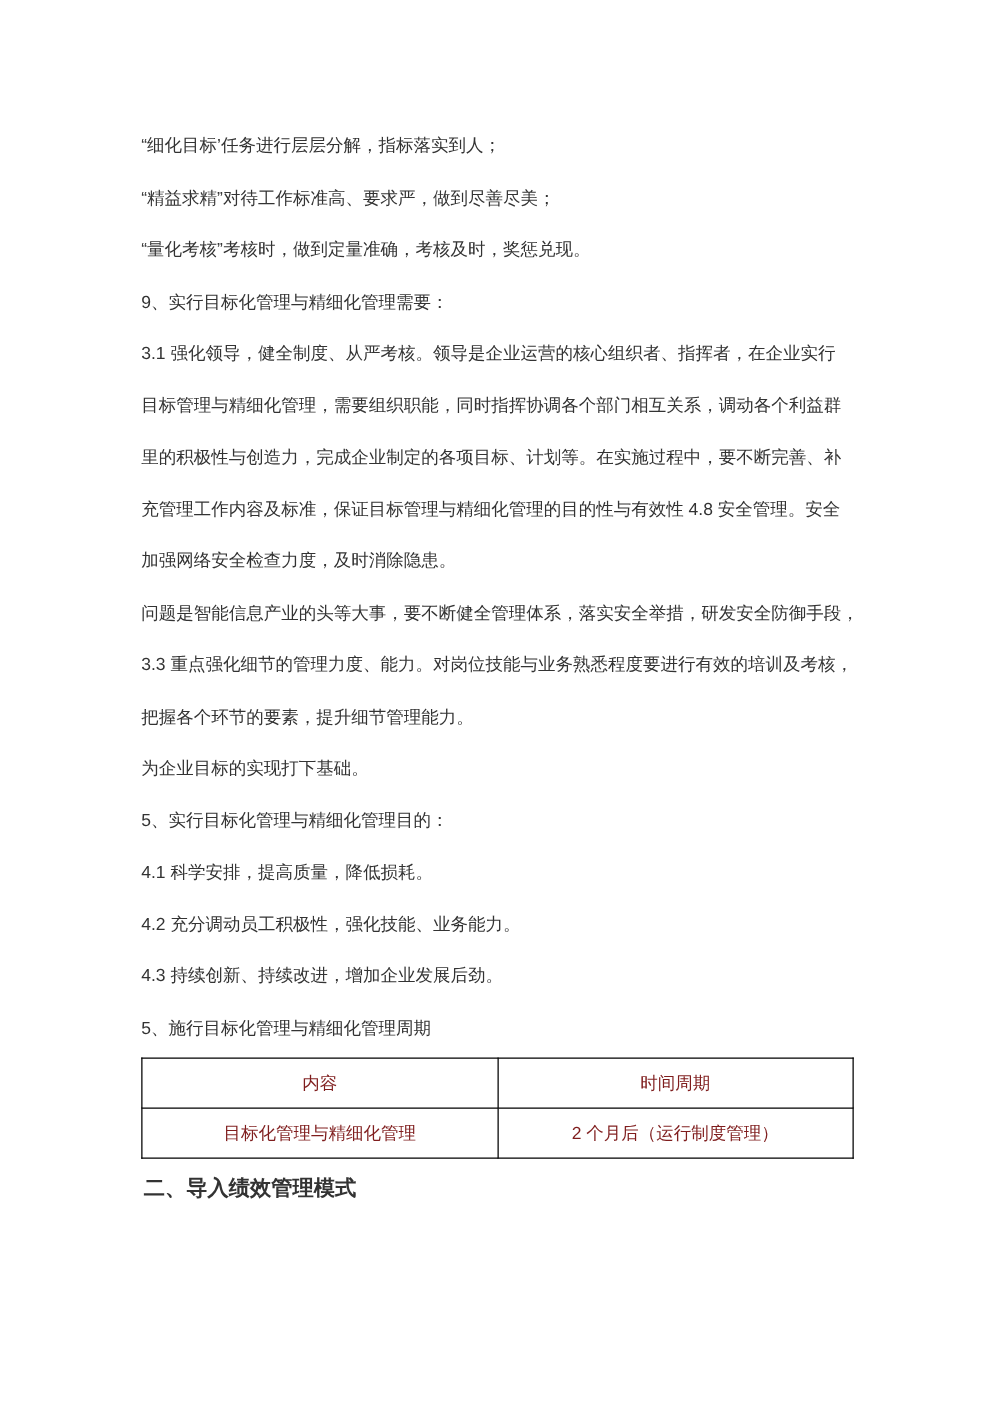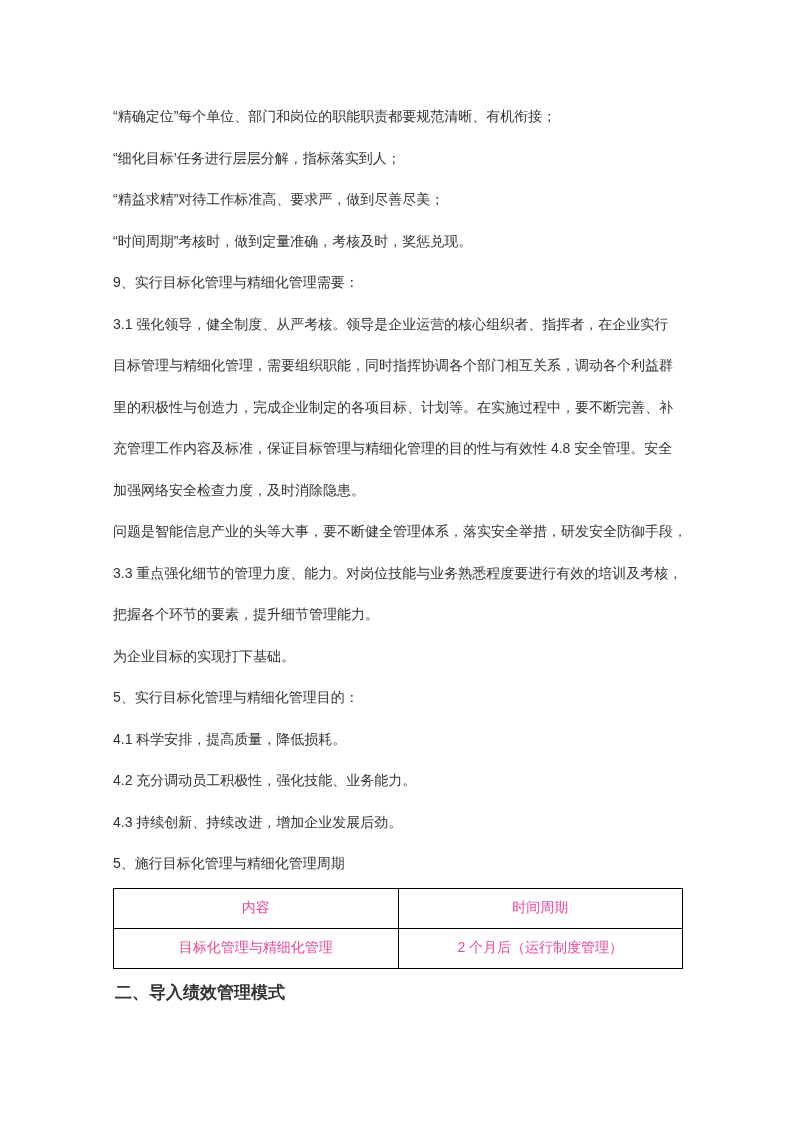--- a/index.html
+++ b/index.html
@@ -34,41 +34,40 @@
     width: 570px;
     margin-top: 3px;
     table-layout: fixed;
   }
   table.cycle-table td {
     border: 1px solid #000000;
     height: 39px;
     text-align: center;
     vertical-align: middle;
     font-size: 14px;
-    color: #ec4899;
+    color: #7f1d1d;
     padding: 0;
   }
   .section-heading {
     margin: 12px 0 0 2px;
     font-size: 17px;
     font-weight: bold;
     line-height: 24px;
     color: #333333;
   }
 </style>
 </head>
 <body>
 
 <div class="page">
 
   <div class="text-block">
-    <div class="line">“精确定位”每个单位、部门和岗位的职能职责都要规范清晰、有机衔接；</div>
     <div class="line">“细化目标’任务进行层层分解，指标落实到人；</div>
     <div class="line">“精益求精”对待工作标准高、要求严，做到尽善尽美；</div>
-    <div class="line">“时间周期”考核时，做到定量准确，考核及时，奖惩兑现。</div>
+    <div class="line">“量化考核”考核时，做到定量准确，考核及时，奖惩兑现。</div>
     <div class="line">9、实行目标化管理与精细化管理需要：</div>
     <div class="line">3.1 强化领导，健全制度、从严考核。领导是企业运营的核心组织者、指挥者，在企业实行</div>
     <div class="line">目标管理与精细化管理，需要组织职能，同时指挥协调各个部门相互关系，调动各个利益群</div>
     <div class="line">里的积极性与创造力，完成企业制定的各项目标、计划等。在实施过程中，要不断完善、补</div>
     <div class="line">充管理工作内容及标准，保证目标管理与精细化管理的目的性与有效性 4.8 安全管理。安全</div>
     <div class="line">加强网络安全检查力度，及时消除隐患。</div>
     <div class="line">问题是智能信息产业的头等大事，要不断健全管理体系，落实安全举措，研发安全防御手段，</div>
     <div class="line">3.3 重点强化细节的管理力度、能力。对岗位技能与业务熟悉程度要进行有效的培训及考核，</div>
     <div class="line">把握各个环节的要素，提升细节管理能力。</div>
     <div class="line">为企业目标的实现打下基础。</div>

